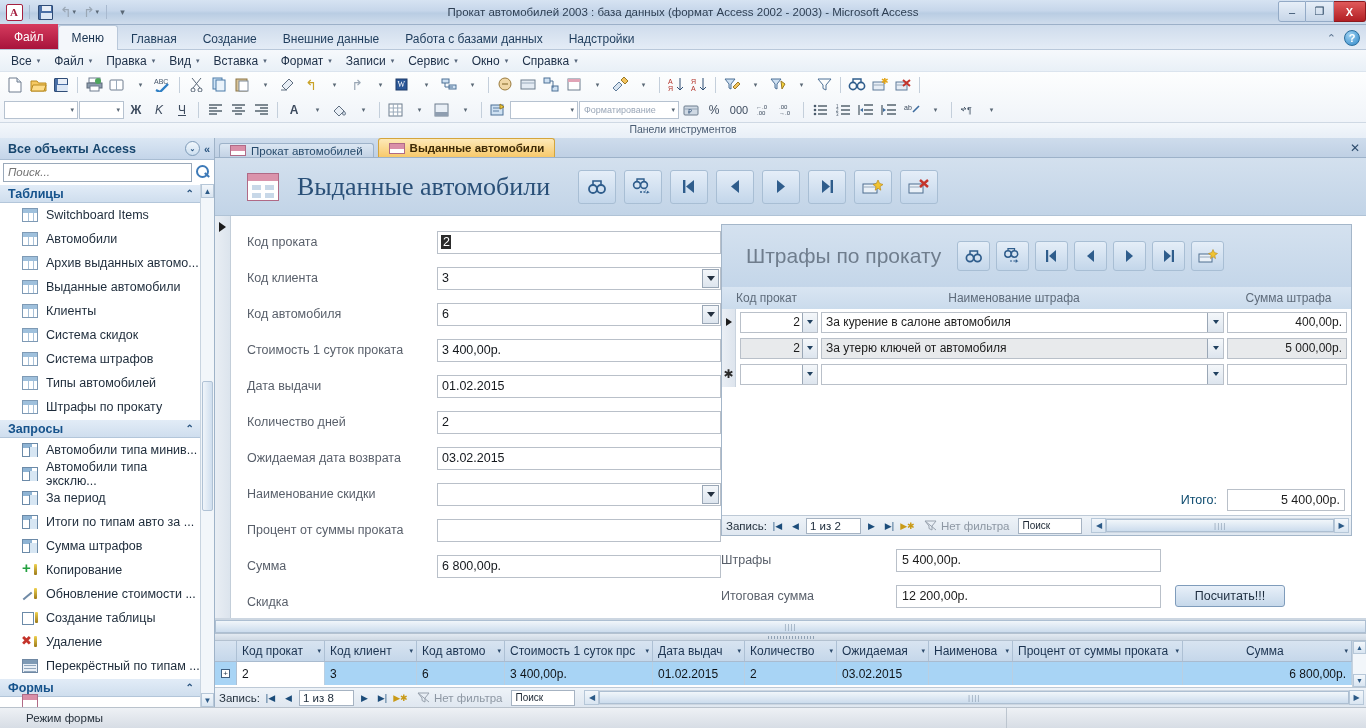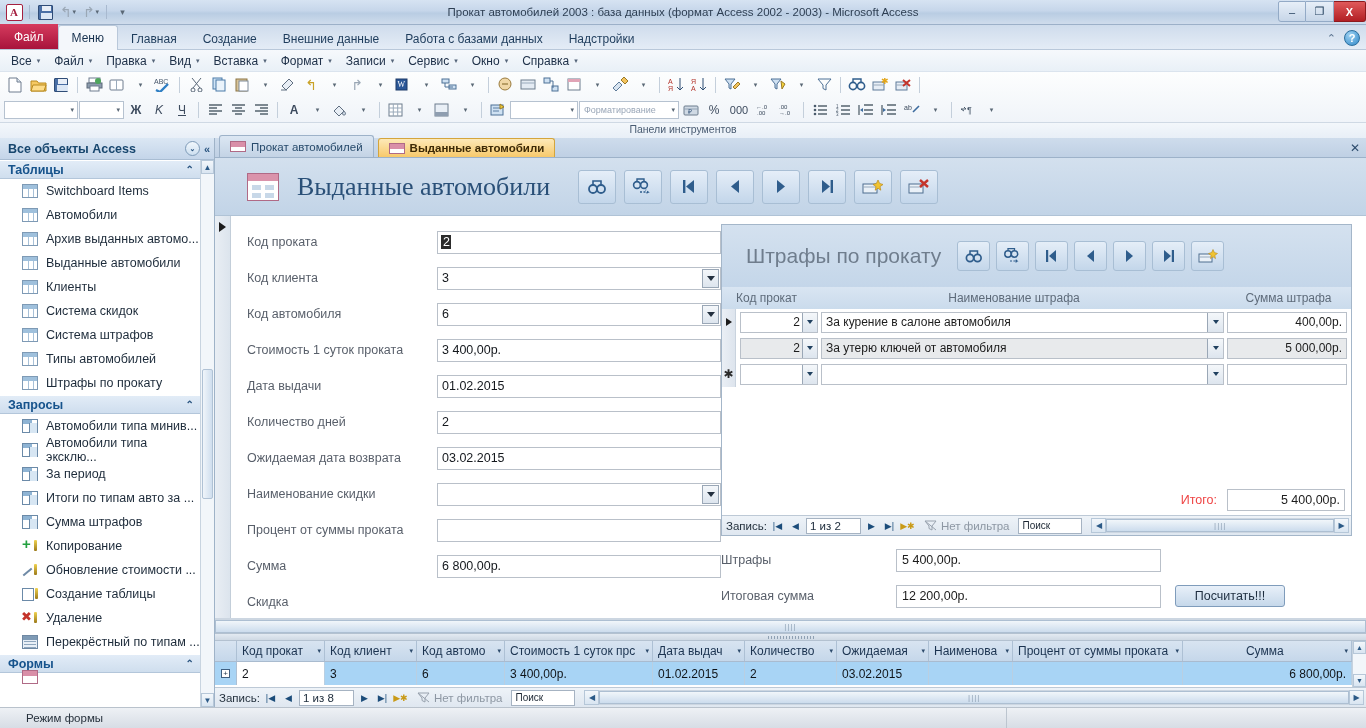--- a/index.html
+++ b/index.html
@@ -179,21 +179,21 @@
      border:1px solid #b6c7d8;}
   .sb-track{flex:1;width:13px;background:#f2f6fa;display:flex;align-items:center;justify-content:center;}
   .sb-thumb{width:11px;height:130px;background:linear-gradient(to right,#f0f5fa,#cfdeee);
      border:1px solid #b0c2d5;border-radius:2px;}
 
   
   .docarea{flex:1;display:flex;flex-direction:column;min-width:0;background:#d9e2ec;}
   .doctabs{height:20px;flex:0 0 20px;display:flex;align-items:flex-end;
      background:linear-gradient(to bottom,#cedcec,#bfd0e4);
      border-bottom:1px solid #9db2c9; position:relative;}
-  .dtab{height:22px;display:flex;align-items:center;gap:5px;padding:0 10px;font-size:11.5px;
+  .dtab{height:14px;display:flex;align-items:center;gap:5px;padding:0 10px;font-size:11.5px;
      border:1px solid #9db2c9;border-bottom:none;border-radius:3px 3px 0 0;margin-left:4px;
      background:linear-gradient(to bottom,#dce7f3,#c3d3e5);color:#274a6b;cursor:pointer;}
   .dtab.active{background:linear-gradient(to bottom,#fde9b8,#f7c96b);border-color:#d4a53c;
      color:#3d2a06;font-weight:bold;height:19px;}
   .dtab .ic{width:13px;height:11px;}
   .tabclose{position:absolute;right:6px;bottom:2px;color:#2d4c6d;font-size:12px;cursor:pointer;}
 
   .formcanvas{flex:1;position:relative;min-height:0;overflow:hidden;background:#fff;}
   .formhdr{height:58px;background:linear-gradient(to bottom,#d3e0ee,#c2d4e7);
      display:flex;align-items:center;padding-left:32px;gap:18px;border-bottom:1px solid #b0c3d6;}
@@ -259,21 +259,21 @@
   .c2{flex:1;height:21px;border:1px solid #b9c0c9;margin-left:3px;background:#fff;display:flex;align-items:center;
       padding-left:4px;font-size:12px;position:relative;min-width:0;}
   .c2 .v{flex:1;white-space:nowrap;overflow:hidden;}
   .c2 .mini{width:16px;height:100%;background:linear-gradient(to bottom,#f4f7fa,#dde5ee);
       border-left:1px solid #9aa7b6;display:flex;align-items:center;justify-content:center;}
   .c3{width:120px;flex:0 0 120px;height:21px;border:1px solid #b9c0c9;margin:0 4px 0 3px;background:#fff;
       display:flex;align-items:center;justify-content:flex-end;padding-right:4px;font-size:12px;}
   .srow.alt .c1,.srow.alt .c2,.srow.alt .c3{background:#e8eaec;}
   .subfooter{height:30px;display:flex;align-items:center;justify-content:flex-end;padding-right:6px;gap:10px;
      background:#fff;}
-  .totlabel{font-size:12.5px;color:#ef4444;}
+  .totlabel{font-size:12.5px;color:#0c4a6e;}
   .totbox{width:118px;height:22px;border:1px solid #b9c0c9;background:#fff;display:flex;align-items:center;
      justify-content:flex-end;padding-right:4px;font-size:12.5px;}
 
   
   .recnav{height:20px;display:flex;align-items:center;gap:3px;font-size:11.5px;color:#22303f;
      background:linear-gradient(to bottom,#eef3f8,#dfe7f0);border-top:1px solid #bdc9d6;padding-left:4px;}
   .recnav .lbl{color:#1f2c39;}
   .rn-btn{width:15px;height:16px;display:flex;align-items:center;justify-content:center;cursor:pointer;color:#1b4c7a;font-size:9px;}
   .rn-box{width:55px;height:16px;border:1px solid #a6b3c2;background:#fff;display:flex;align-items:center;
      padding-left:3px;font-size:11.5px;}
@@ -787,20 +787,26 @@
 
   <div class="bodysplit">
 
     <div class="navpane">
       <div class="navhead">
         <span>Все объекты Access</span>
         <span class="hicons">
           <span class="circ-dd">⌄</span>
           <span class="dblchev">«</span>
         </span>
+      </div>
+      <div class="searchrow">
+        <div class="searchbox">
+          <input type="text" placeholder="Поиск..." style="">
+        </div>
+        <div class="mag"></div>
       </div>
       <div class="navscroll">
         <div class="navlist">
 
           <div class="grouphdr">
             <span>Таблицы</span>
             <span class="gchev">⌃</span>
           </div>
           <div class="navitem">
               <span class="ic table"></span>

